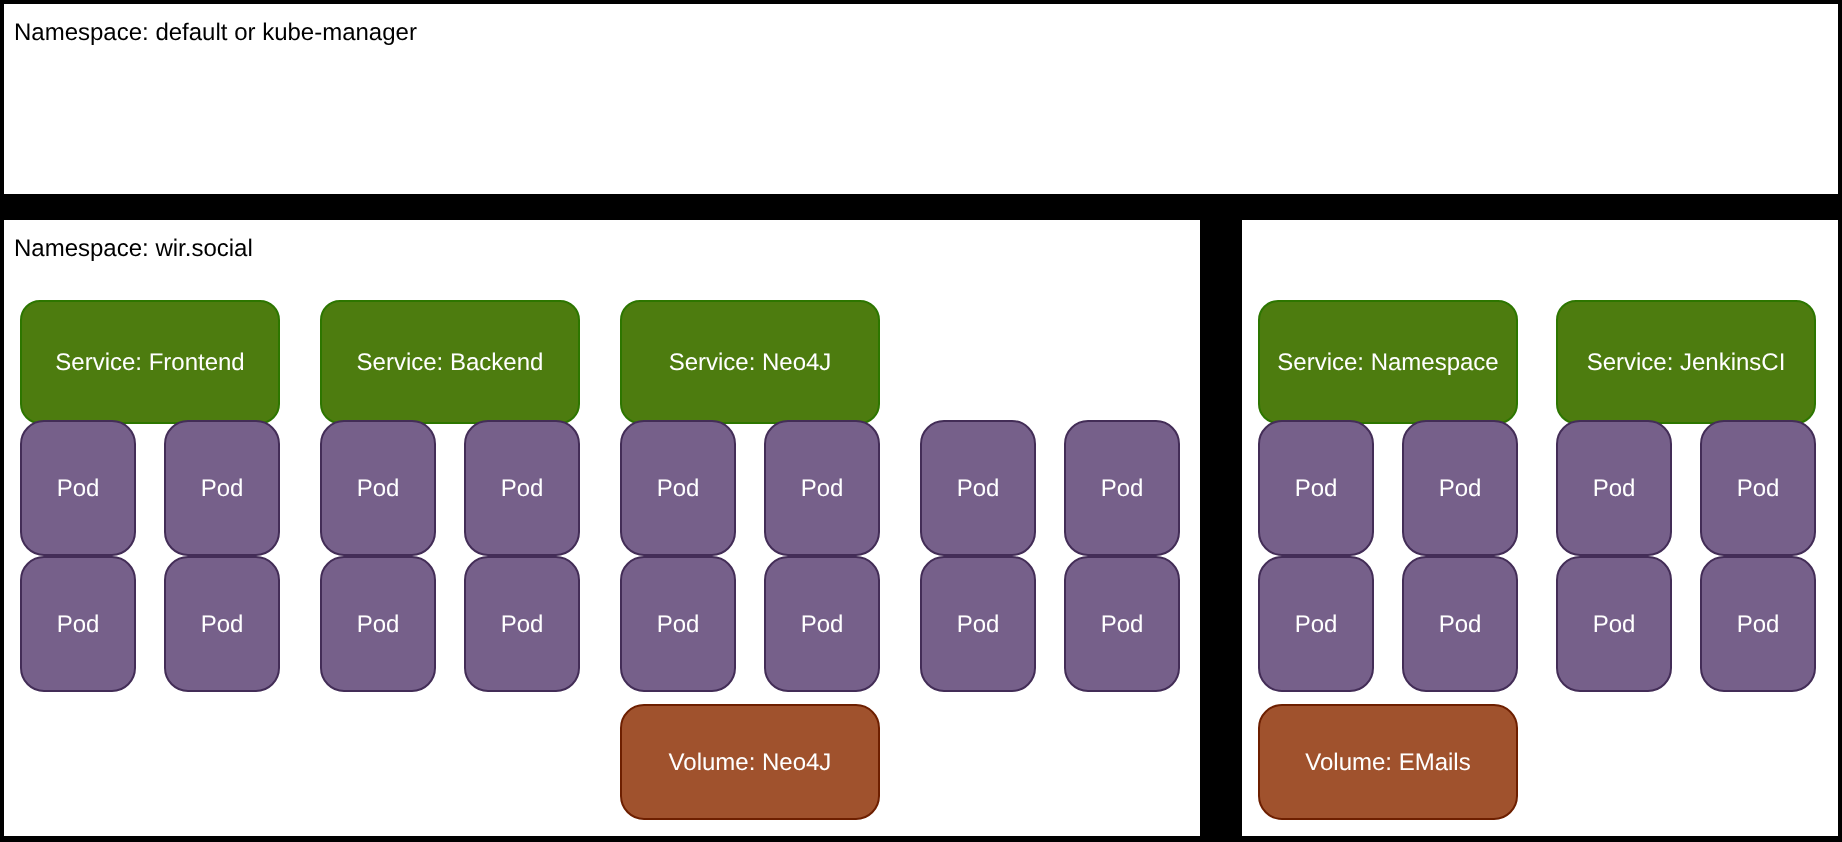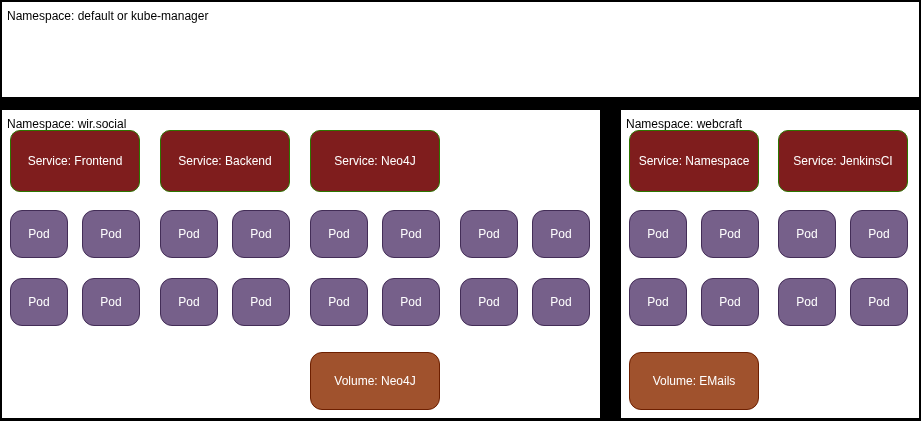--- a/index.html
+++ b/index.html
@@ -39,28 +39,28 @@
     white-space: nowrap;
   }
   .ingress {
     left: 8px; top: 29px;
     width: 899px; height: 61px;
     background: #1BA1E2;
     border: 1px solid #006EAF;
     border-radius: 9px;
   }
   .service {
-    top: 20px;
+    top: 40px;
     width: 130px; height: 62px;
-    background: #7f1d1d;
+    background: #4d7c0f;
     border: 1px solid #2D7600;
     border-radius: 10px;
   }
   .pod {
-    width: 58px; height: 48px;
+    width: 58px; height: 68px;
     background: #76608A;
     border: 1px solid #432D57;
     border-radius: 12px;
   }
   .volume {
     top: 242px;
     width: 130px; height: 58px;
     background: #A0522D;
     border: 1px solid #6D1F00;
     border-radius: 12px;
@@ -108,21 +108,20 @@
   <div class="shape pod row2 x380">Pod</div>
   <div class="shape volume x308">Volume: Neo4J</div>
 
   <div class="shape pod row1 x458">Pod</div>
   <div class="shape pod row1 x530">Pod</div>
   <div class="shape pod row2 x458">Pod</div>
   <div class="shape pod row2 x530">Pod</div>
 </div>
 
 <div class="panel" id="panel-right">
-  <div class="ns-label">Namespace: webcraft</div>
 
   <div class="shape service x8">Service: Namespace</div>
   <div class="shape pod row1 x8">Pod</div>
   <div class="shape pod row1 x80">Pod</div>
   <div class="shape pod row2 x8">Pod</div>
   <div class="shape pod row2 x80">Pod</div>
   <div class="shape service x157">Service: JenkinsCI</div>
 
   <div class="shape volume x8">Volume: EMails</div>
   <div class="shape pod row1 x157">Pod</div>

